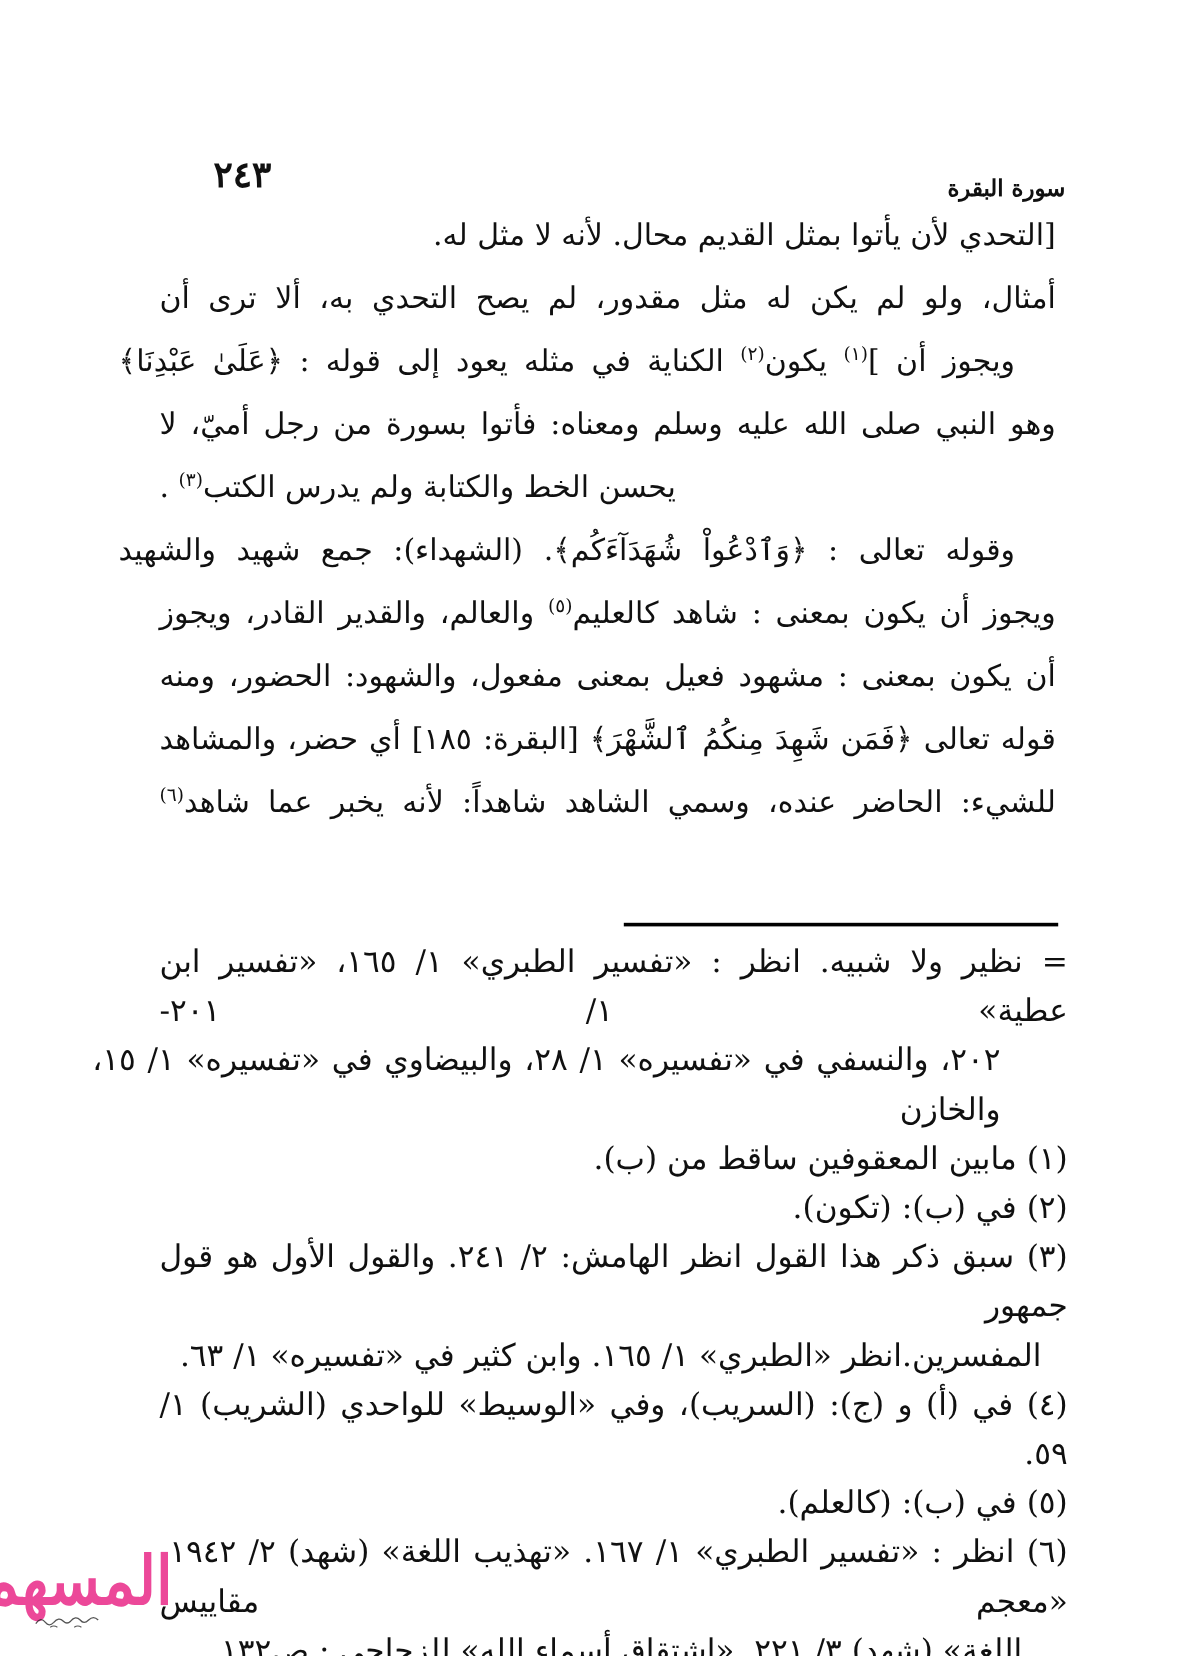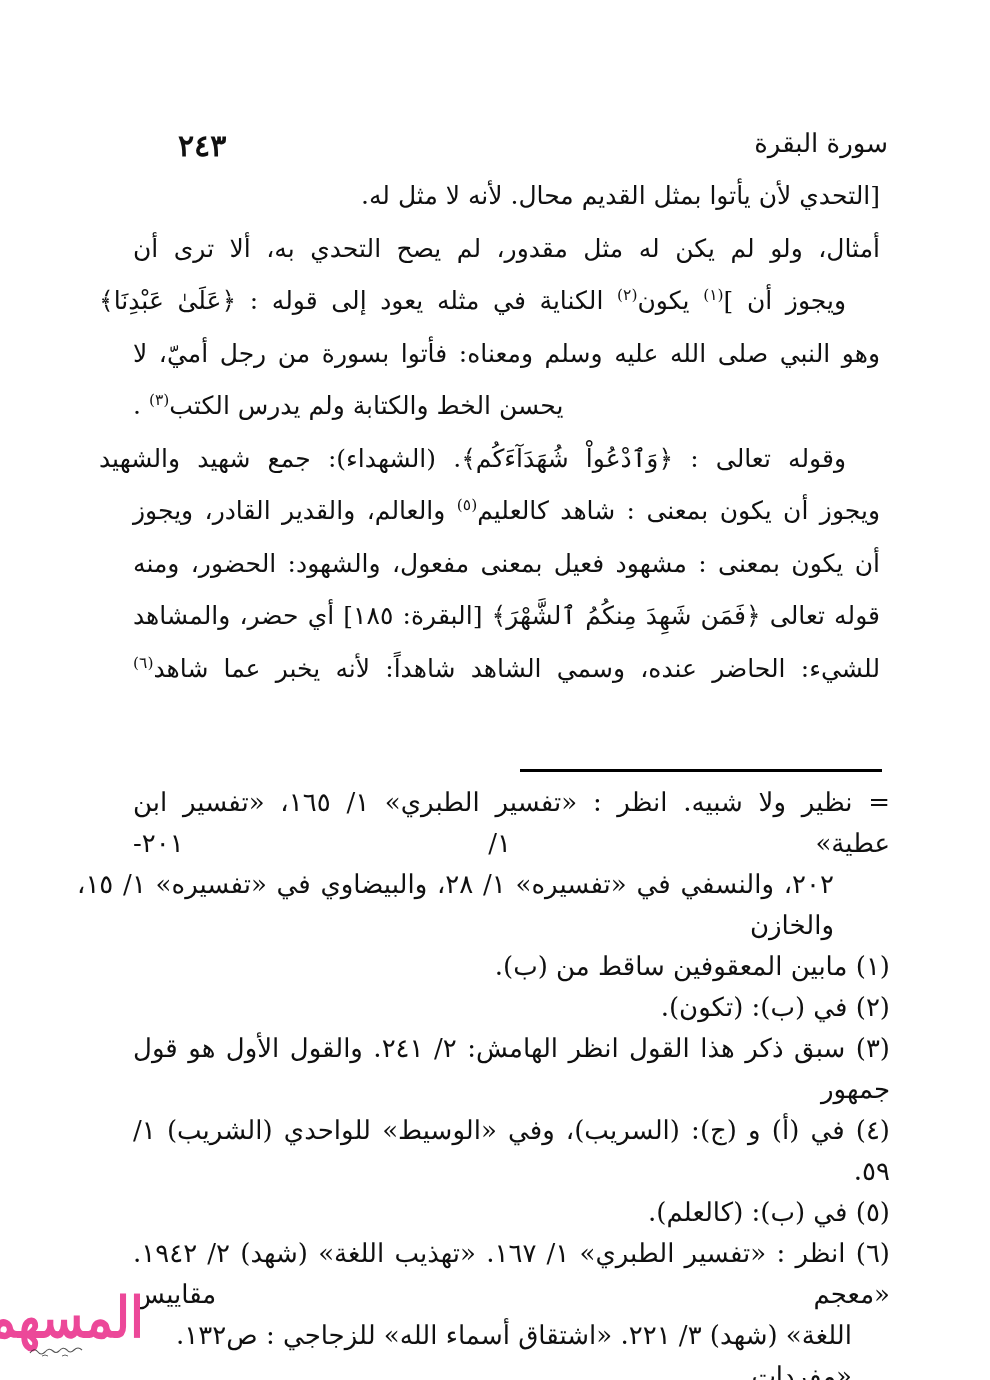--- a/index.html
+++ b/index.html
@@ -12,22 +12,22 @@
     direction:rtl;
     overflow:hidden;
   }
   
   .page-header{position:absolute;top:104px;left:0;right:0;height:50px;margin-top:24px;}
   .page-number{
     position:absolute;left:178px;top:0;
     font-size:30px;font-weight:700;letter-spacing:1px;
   }
   .surah-title{
-    position:absolute;right:102px;top:0;
-    font-size:26px;font-weight:400;
+    position:absolute;right:102px;top:17px;
+    font-size:19px;font-weight:700;
   }
   
   .body-text{
     position:absolute;top:170px;right:110px;left:133px;
     font-size:25px;line-height:52.5px;
   }
   .tline{width:100%;}
   .jl{text-align:justify;text-align-last:justify;}
   .sup{
     font-size:0.62em;
@@ -82,20 +82,21 @@
     </div>
 
   <div class="footnotes">
     <div class="fn-separator"></div>
     <div>
         <div class="tline jl"><span>=  نظير ولا شبيه. انظر : «تفسير الطبري» ١/ ١٦٥، «تفسير ابن عطية» ١/ ٢٠١-</span></div>
         <div class="tline jl" style="padding-right: 56px; margin-left: 43px;"><span>٢٠٢، والنسفي في «تفسيره» ١/ ٢٨، والبيضاوي في «تفسيره» ١/ ١٥، والخازن</span></div>
         <div class="tline" style="text-align: right;"><span>(١) مابين المعقوفين ساقط من (ب).</span></div>
         <div class="tline" style="text-align: right;"><span>(٢) في (ب): (تكون).</span></div>
         <div class="tline jl"><span>(٣) سبق ذكر هذا القول انظر الهامش: ٢/ ٢٤١. والقول الأول هو قول جمهور</span></div>
+        <div class="tline" style="text-align: right; padding-right: 22px;"><span>المفسرين.انظر «الطبري» ١/ ١٦٥. وابن كثير في «تفسيره» ١/ ٦٣.</span></div>
         <div class="tline jl"><span>(٤) في (أ) و (ج): (السريب)، وفي «الوسيط» للواحدي (الشريب) ١/ ٥٩.</span></div>
         <div class="tline" style="text-align: right;"><span>(٥) في (ب): (كالعلم).</span></div>
         <div class="tline jl"><span>(٦) انظر : «تفسير الطبري» ١/ ١٦٧. «تهذيب اللغة» (شهد) ٢/ ١٩٤٢. «معجم مقاييس</span></div>
         <div class="tline" style="text-align: right; padding-right: 38px;"><span>اللغة» (شهد) ٣/ ٢٢١. «اشتقاق أسماء الله» للزجاجي : ص١٣٢. «مفردات</span></div>
         <div class="tline" style="text-align: right; padding-right: 38px;"><span>الراغب» ص٢٦٨ . «اللسان» (شهد) ٤/ ٢٣٤٨.</span></div>
       </div>
   </div>
 
   <div class="stamp">
     <span class="stamp-text">المسهم</span>

